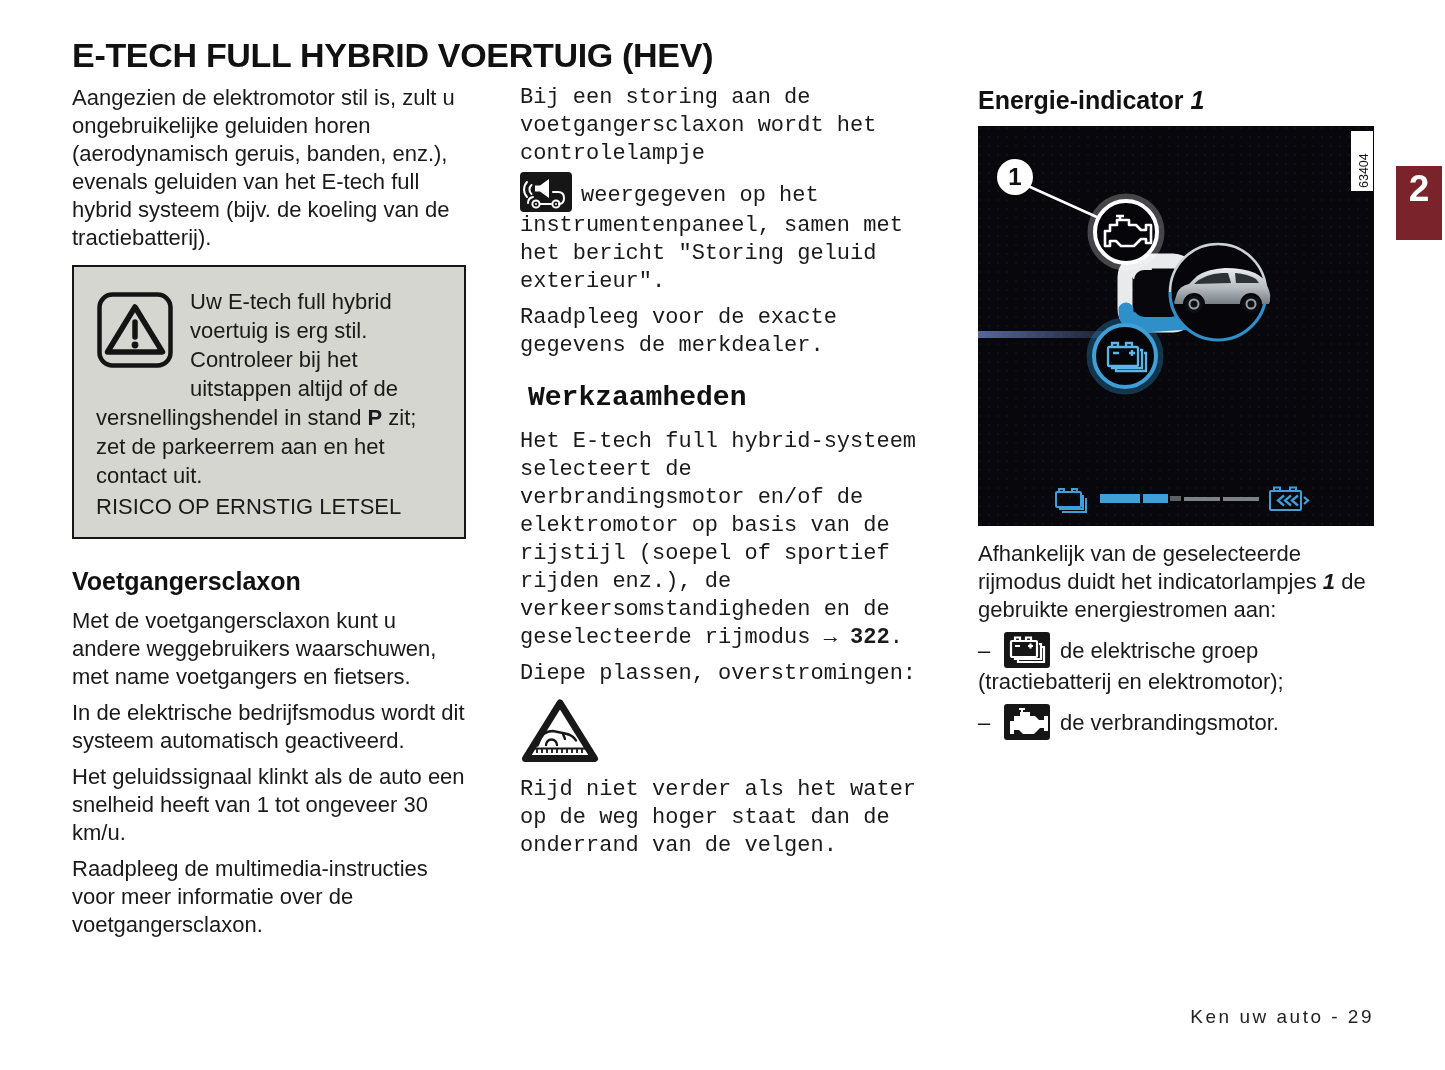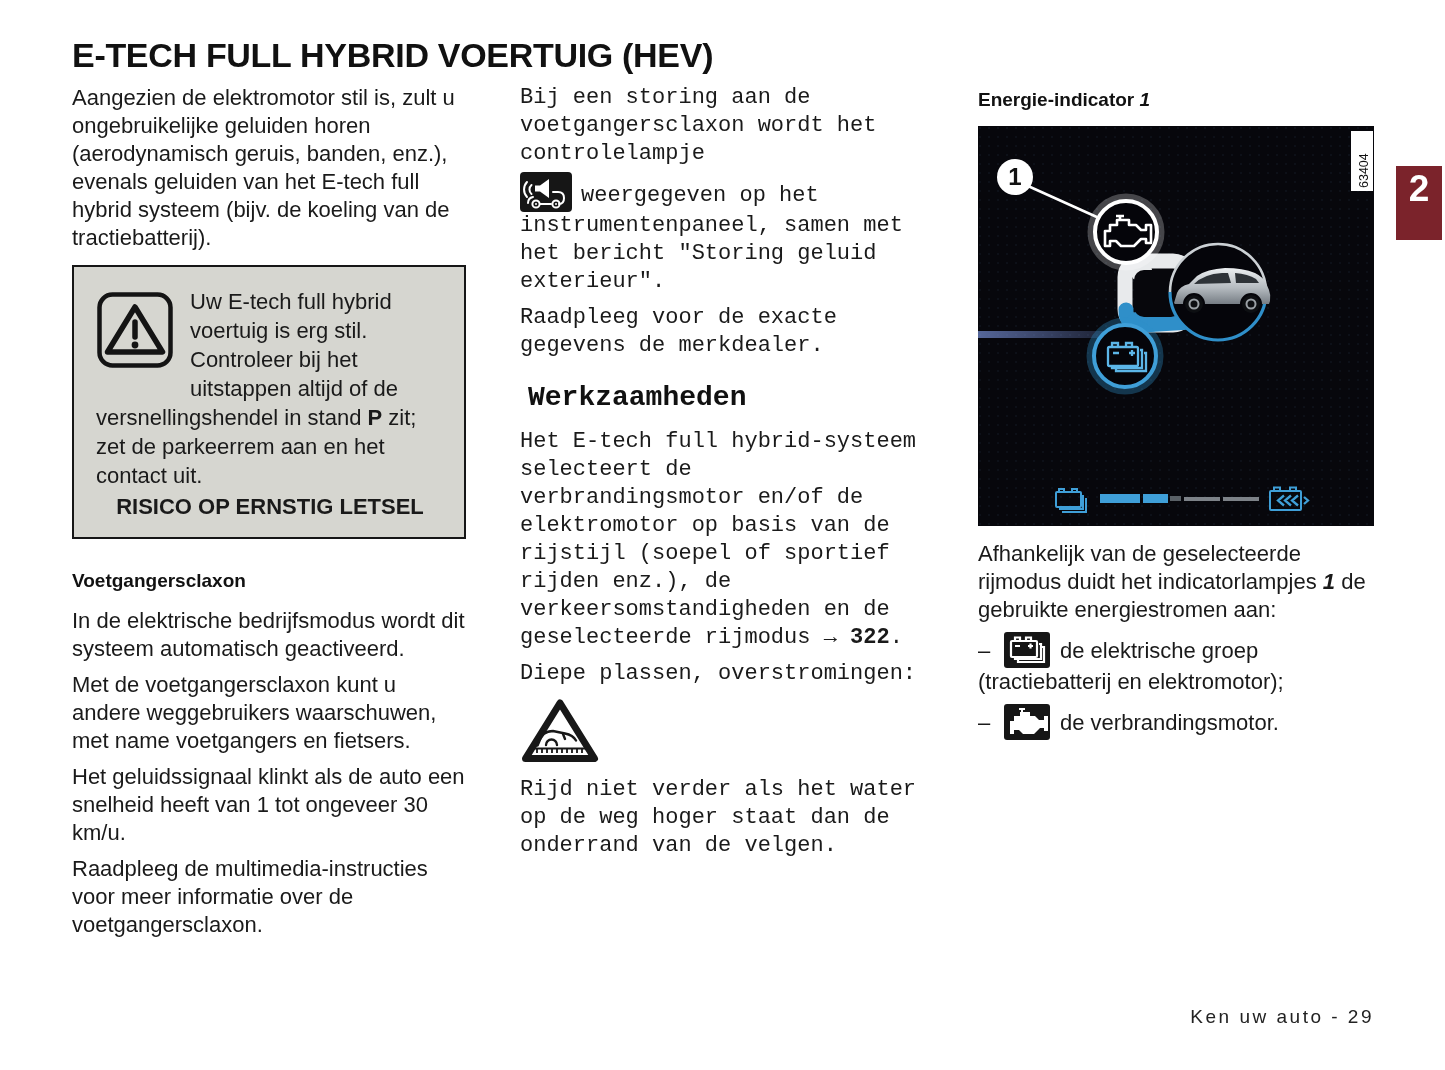--- a/index.html
+++ b/index.html
@@ -11,34 +11,34 @@
   .page-title{
     position:absolute;left:72px;top:36px;margin:0;
     font-size:34px;font-weight:bold;letter-spacing:-0.3px;color:#111;
   }
   .col{position:absolute;top:84px;font-size:22px;line-height:28px;}
   .col-1{left:72px;width:394px;}
   .col-2{left:520px;width:400px;font-family:Liberation Mono, monospace;}
   .col-3{left:978px;width:396px;}
   .col p{margin:0 0 8px 0;}
   h2.sec{font-size:28px;font-weight:bold;margin:24px 0 16px 8px;color:#111;}
-  h3.sub{font-size:19px;font-weight:bold;margin:28px 0 12px 0;color:#111;}
+  h3.sub{font-size:25px;font-weight:bold;margin:28px 0 12px 0;color:#111;}
   .col-3 h3.sub{margin-top:2px;}
   .ref{font-style:italic;font-weight:bold;}
   .xref{font-weight:bold;white-space:nowrap;}
   .xref .arrow{font-weight:bold;}
   
   .warning-box{
     margin-top:13px;margin-bottom:13px;
     border:2px solid #161616;background:#d6d6d0;
     padding:20px 20px 16px 22px;line-height:29px;min-height:238px;
     box-sizing:border-box;
   }
   .warning-box .wicon{float:left;width:78px;height:78px;margin:4px 16px 10px 0;}
-  .warning-box .risk{font-weight:bold;margin:2px 0 0 0;text-align:center;}
+  .warning-box .risk{font-weight:normal;margin:2px 0 0 0;}
   
   .inline-icon{display:inline-block;vertical-align:-11px;margin-right:9px;}
   .tri-icon{display:block;margin:6px 0 10px 0;}
   .li-dash{display:inline-block;min-width:14px;margin-right:12px;}
   .li-icon{display:inline-block;vertical-align:-10px;margin-right:10px;}
   .list-item{margin-bottom:10px;}
   
   .figure{width:396px;height:400px;margin:6px 0 14px 0;font-size:0;}
   
   .footer{
@@ -65,22 +65,22 @@
       <rect x="3.5" y="3.5" width="71" height="71" rx="13" fill="none" stroke="#141414" stroke-width="4.5"></rect>
       <path d="M39,16 L66.5,61 H11.5 Z" fill="none" stroke="#141414" stroke-width="5.5" stroke-linejoin="round"></path>
       <line x1="39" y1="31" x2="39" y2="46" stroke="#141414" stroke-width="5.5" stroke-linecap="round"></line>
       <circle cx="39" cy="54" r="3.4" fill="#141414"></circle>
     </svg>
     <span>Uw E-tech full hybrid voertuig is erg stil. Controleer bij het uitstappen altijd of de versnellingshendel in stand </span><b>P</b><span> zit; zet de parkeerrem aan en het contact uit.</span>
     <p class="risk">RISICO OP ERNSTIG LETSEL</p>
   </div>
 
   <h3 class="sub">Voetgangersclaxon</h3>
+  <p>Met de voetgangersclaxon kunt u andere weggebruikers waarschuwen, met name voetgangers en fietsers.</p>
   <p>In de elektrische bedrijfsmodus wordt dit systeem automatisch geactiveerd.</p>
-  <p>Met de voetgangersclaxon kunt u andere weggebruikers waarschuwen, met name voetgangers en fietsers.</p>
   <p>Het geluidssignaal klinkt als de auto een snelheid heeft van 1 tot ongeveer 30 km/u.</p>
   <p>Raadpleeg de multimedia-instructies voor meer informatie over de voetgangersclaxon.</p>
 </div>
 
 <div class="col col-2">
   <p style="margin-bottom:4px">Bij een storing aan de voetgangersclaxon wordt het controlelampje</p>
 
   <p>
     <svg class="inline-icon" width="52" height="40" viewBox="0 0 52 40">
       <rect width="52" height="40" rx="4" fill="#161616"></rect>

